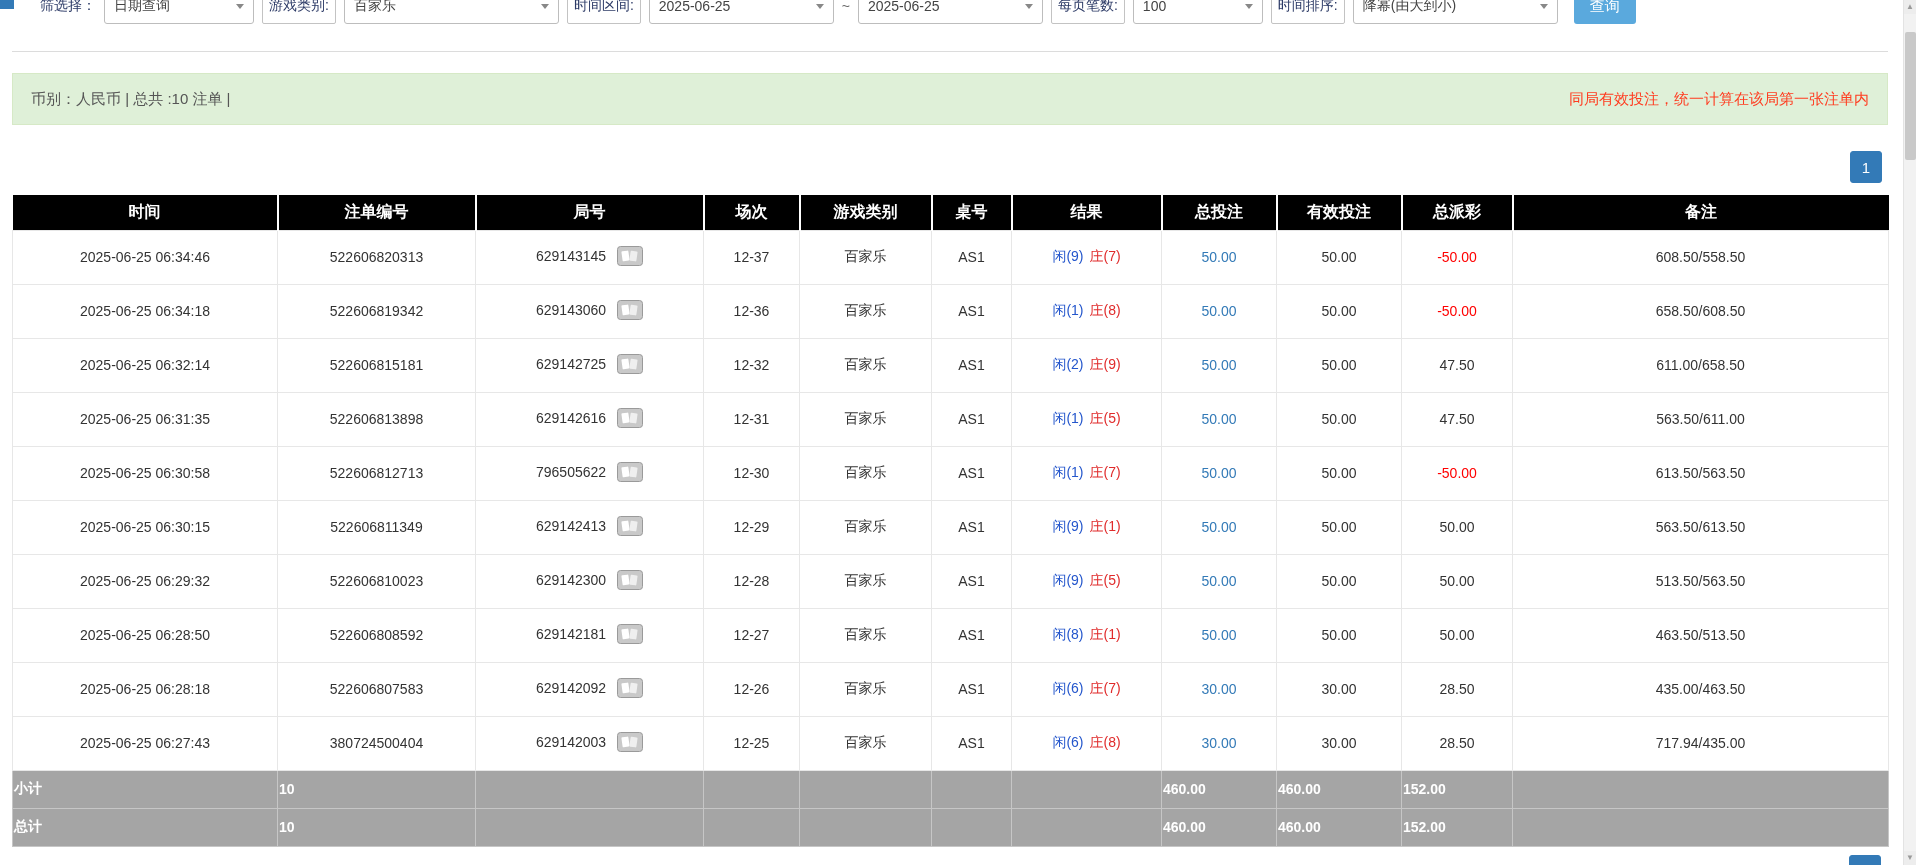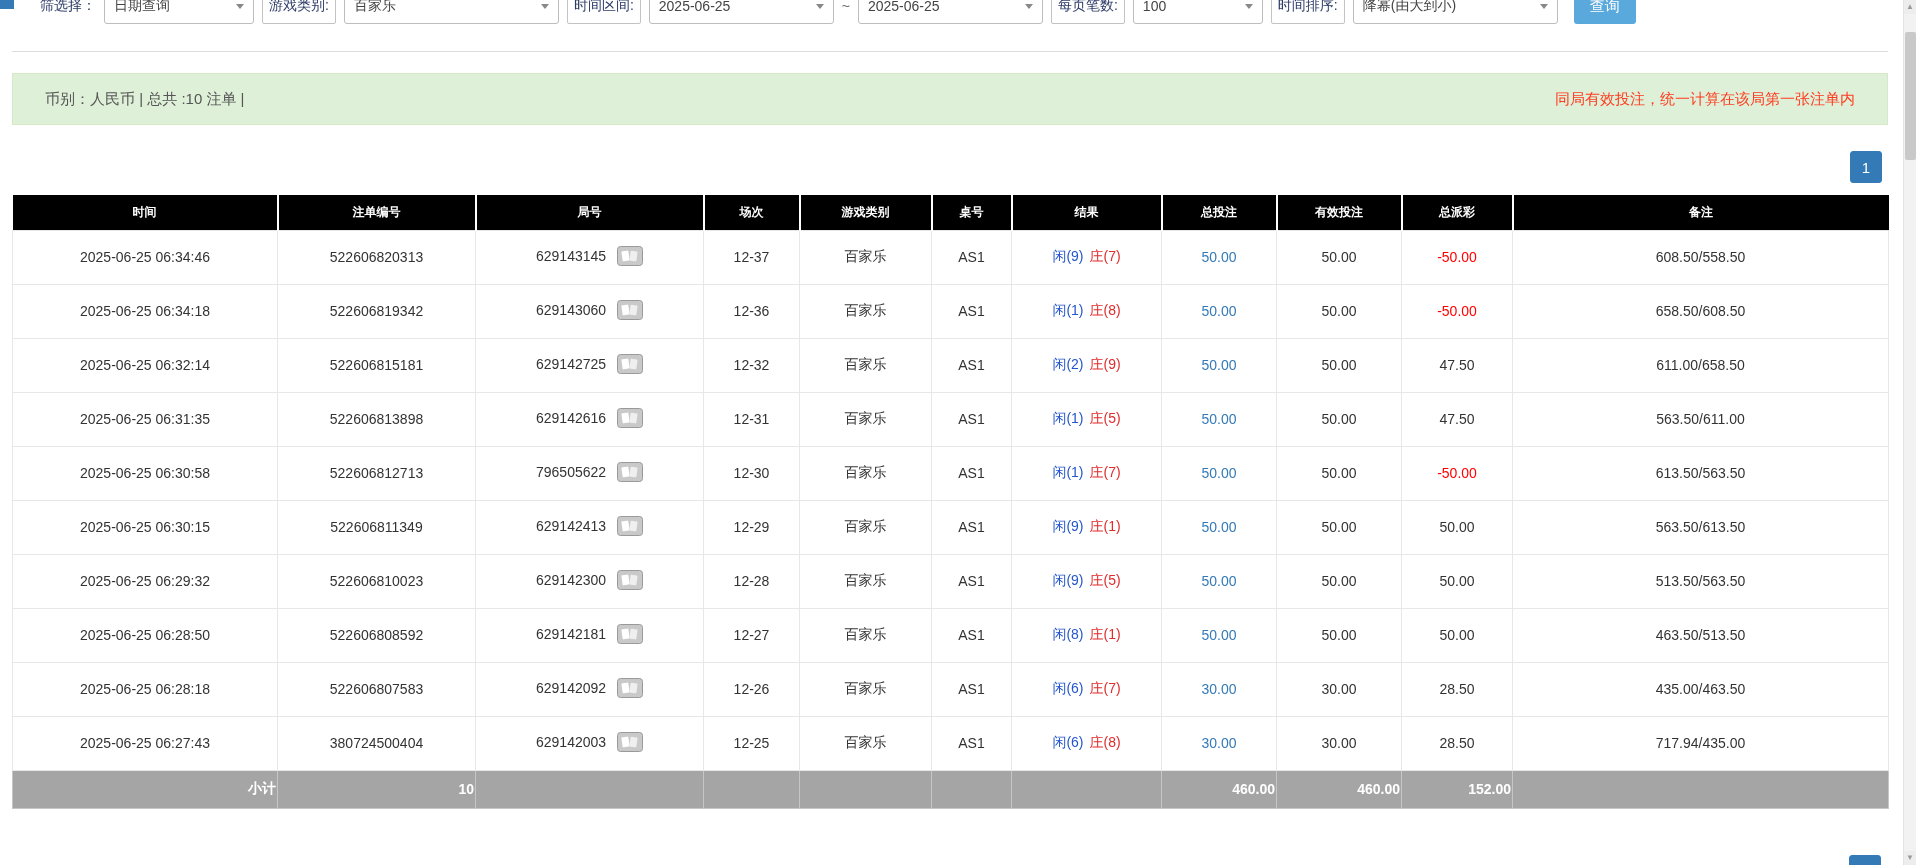--- a/index.html
+++ b/index.html
@@ -59,21 +59,21 @@
     position: absolute; top: 0; left: 0;
     width: 14px; height: 9px; background: var(--link_blue);
   }
 
   
   .summary-bar {
     margin-top: 21px; height: 52px; width: 1876px;
     background: var(--green_bar_bg);
     border: 1px solid var(--green_bar_border);
     display: flex; align-items: center; justify-content: space-between;
-    padding: 0 32px;
+    padding: 0 18px;
     font-size: 15px; color: #555;
   }
   .notice { color: var(--notice_red); }
 
   
   .pagination-top {
     margin-top: 26px;
     display: flex; justify-content: flex-end;
     padding-right: 6px;
   }
@@ -91,32 +91,32 @@
   
   table.records {
     margin-top: 12px;
     width: 1876px;
     border-collapse: collapse;
     table-layout: fixed;
     font-size: 14px;
   }
   thead th {
     background: var(--header_bg); color: #fff;
-    height: 35px; font-weight: bold; font-size: 12px;
+    height: 35px; font-weight: bold; font-size: 16px;
     border-left: 2px solid #fff;
   }
   thead th:first-child { border-left: none; }
   tbody td {
     height: 54px; text-align: center;
     border: 1px solid #e7e7e7;
     background: #fff;
   }
   tfoot td {
     background: var(--footer_gray); color: #fff;
-    font-weight: bold; height: 38px; text-align: right;
+    font-weight: bold; height: 38px; text-align: left;
     border: 1px solid #c6c6c6; font-size: 14px;
   }
   .player { color: var(--player_blue); margin-right: 6px; margin-top: 36px; }
   .banker { color: var(--banker_red); }
   .bet-link { color: var(--link_blue); cursor: pointer; }
   .neg { color: var(--negative_red); }
   .replay-icon { display: inline-block; vertical-align: middle; margin-left: 7px; cursor: pointer; }
 
   
   .scrollbar {
@@ -501,20 +501,33 @@
         <td></td>
         <td></td>
         <td></td>
         <td></td>
         <td></td>
         <td>460.00</td>
         <td>460.00</td>
         <td>152.00</td>
         <td></td>
       </tr>
+      <tr>
+        <td>总计</td>
+        <td>10</td>
+        <td></td>
+        <td></td>
+        <td></td>
+        <td></td>
+        <td></td>
+        <td>460.00</td>
+        <td>460.00</td>
+        <td>152.00</td>
+        <td></td>
+      </tr>
     </tfoot>
   </table>
 
   <div class="pagination-bottom">
     <div class="page-btn">1</div>
   </div>
 
 </div>
 
 <div class="scrollbar">

